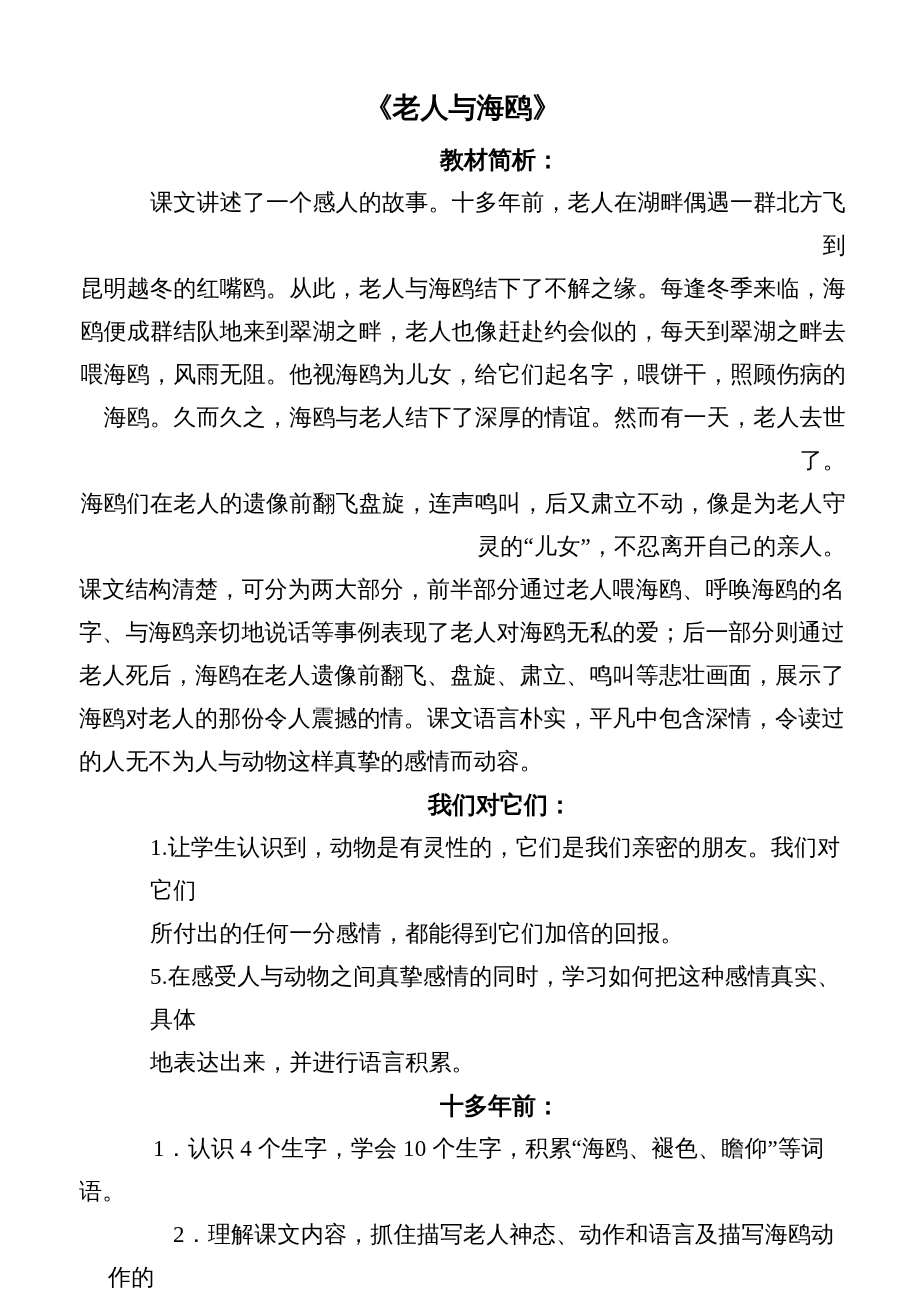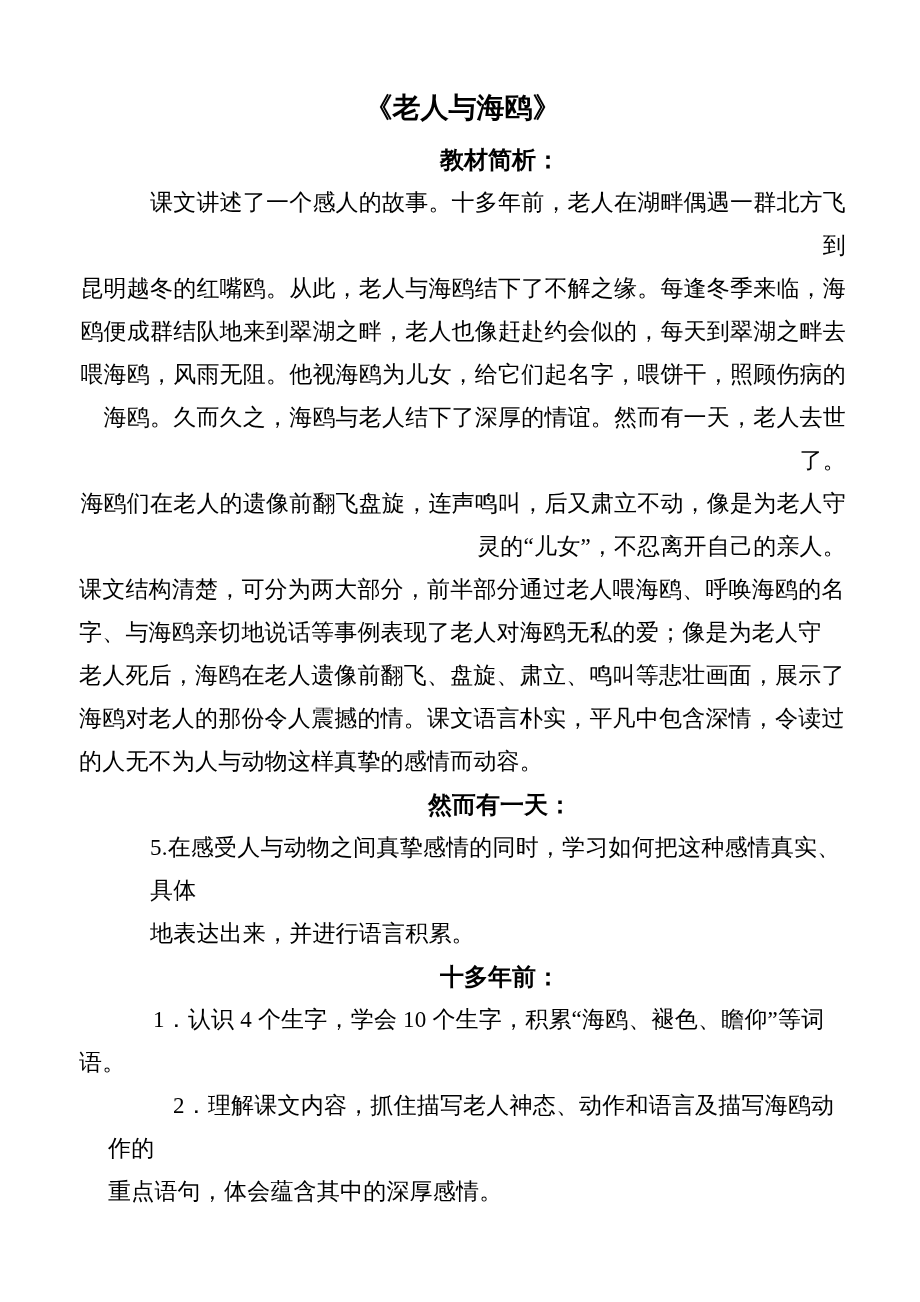--- a/index.html
+++ b/index.html
@@ -64,27 +64,29 @@
 
   <div class="para p-first">课文讲述了一个感人的故事。十多年前，老人在湖畔偶遇一群北方飞到
 昆明越冬的红嘴鸥。从此，老人与海鸥结下了不解之缘。每逢冬季来临，海
 鸥便成群结队地来到翠湖之畔，老人也像赶赴约会似的，每天到翠湖之畔去
 喂海鸥，风雨无阻。他视海鸥为儿女，给它们起名字，喂饼干，照顾伤病的
 海鸥。久而久之，海鸥与老人结下了深厚的情谊。然而有一天，老人去世了。
 海鸥们在老人的遗像前翻飞盘旋，连声鸣叫，后又肃立不动，像是为老人守
 灵的“儿女”，不忍离开自己的亲人。</div>
 
   <div class="para p-flush">课文结构清楚，可分为两大部分，前半部分通过老人喂海鸥、呼唤海鸥的名
-字、与海鸥亲切地说话等事例表现了老人对海鸥无私的爱；像是为老人守
+字、与海鸥亲切地说话等事例表现了老人对海鸥无私的爱；后一部分则通过
 老人死后，海鸥在老人遗像前翻飞、盘旋、肃立、鸣叫等悲壮画面，展示了
 海鸥对老人的那份令人震撼的情。课文语言朴实，平凡中包含深情，令读过
 的人无不为人与动物这样真挚的感情而动容。</div>
 
-  <div class="heading">然而有一天：</div>
+  <div class="heading">我们对它们：</div>
 
+  <div class="para intent-item">1.让学生认识到，动物是有灵性的，它们是我们亲密的朋友。我们对它们
+所付出的任何一分感情，都能得到它们加倍的回报。</div>
 
   <div class="para intent-item">5.在感受人与动物之间真挚感情的同时，学习如何把这种感情真实、具体
 地表达出来，并进行语言积累。</div>
 
   <div class="heading">十多年前：</div>
 
   <div class="para goal-1">1．认识 4 个生字，学会 10 个生字，积累“海鸥、褪色、瞻仰”等词语。</div>
 
   <div class="para goal-2">2．理解课文内容，抓住描写老人神态、动作和语言及描写海鸥动作的
 重点语句，体会蕴含其中的深厚感情。</div>

